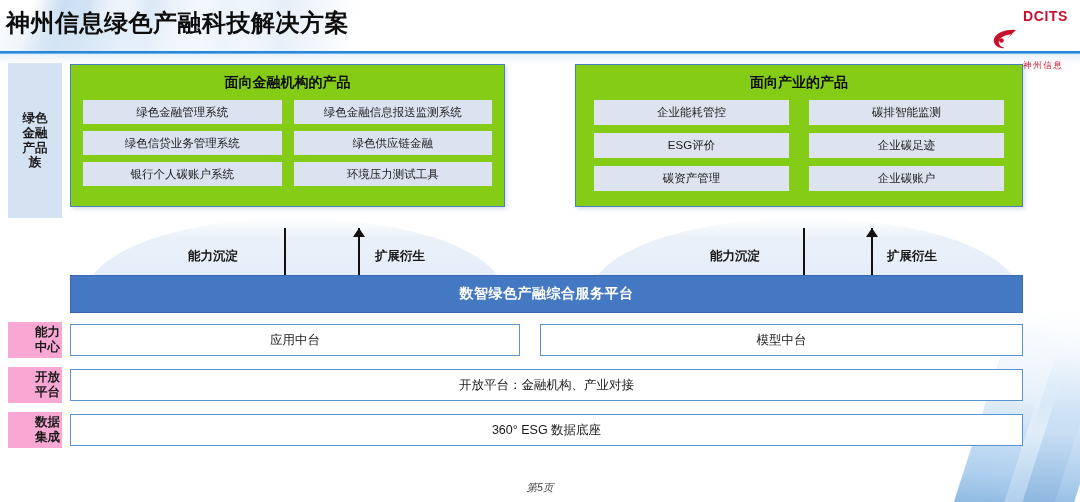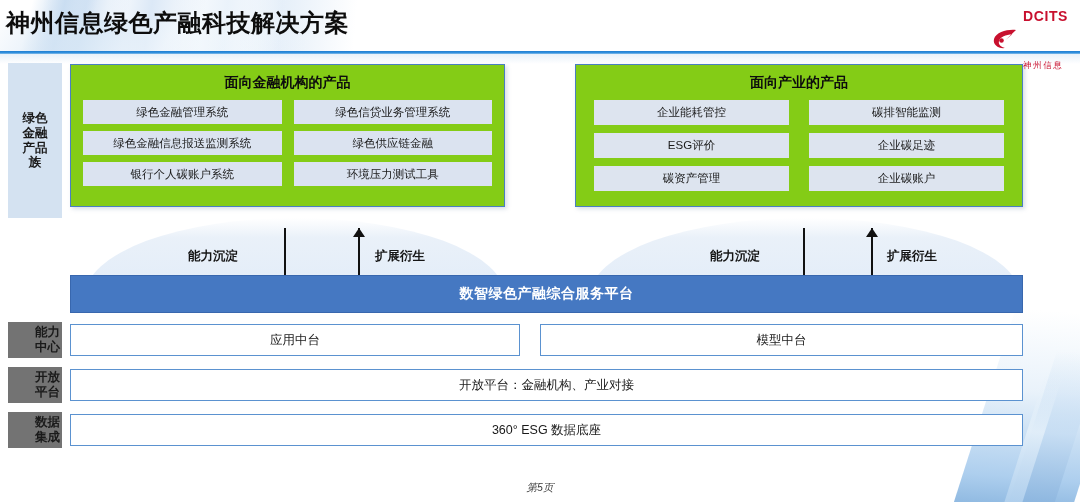--- a/index.html
+++ b/index.html
@@ -83,21 +83,21 @@
   }
 
   
   .side-label {
     position:absolute; left:8px; width:54px;
     display:flex; align-items:center; justify-content:center;
     font-size:12.5px; font-weight:bold; line-height:1.18;
     text-align:center; color:#1a1a1a;
   }
   .side-blue  { background:#d4e2f1; }
-  .side-peach { background:#737373;padding-left:25px; }
+  .side-peach { background:#f9a8d4;padding-left:25px; }
 
   #side-products { top:10px;  height:155px; }
   #side-ability  { top:269px; height:36px; }
   #side-open     { top:314px; height:36px; }
   #side-data     { top:359px; height:36px; }
 
   
   .panel {
     position:absolute; top:11px; height:143px;
     background:#84cc16;
@@ -211,22 +211,22 @@
     <span>开放<br>平台</span>
   </div>
   <div class="side-label side-peach" id="side-data">
     <span>数据<br>集成</span>
   </div>
 
   <div class="panel" id="panel-fin">
     <div class="panel-title">面向金融机构的产品</div>
     <div class="panel-grid">
       <div class="prod-item">绿色金融管理系统</div>
+      <div class="prod-item">绿色金融信息报送监测系统</div>
       <div class="prod-item">绿色信贷业务管理系统</div>
-      <div class="prod-item">绿色金融信息报送监测系统</div>
       <div class="prod-item">绿色供应链金融</div>
       <div class="prod-item">银行个人碳账户系统</div>
       <div class="prod-item">环境压力测试工具</div>
     </div>
   </div>
 
   <div class="panel" id="panel-ind">
     <div class="panel-title">面向产业的产品</div>
     <div class="panel-grid">
       <div class="prod-item">企业能耗管控</div>

